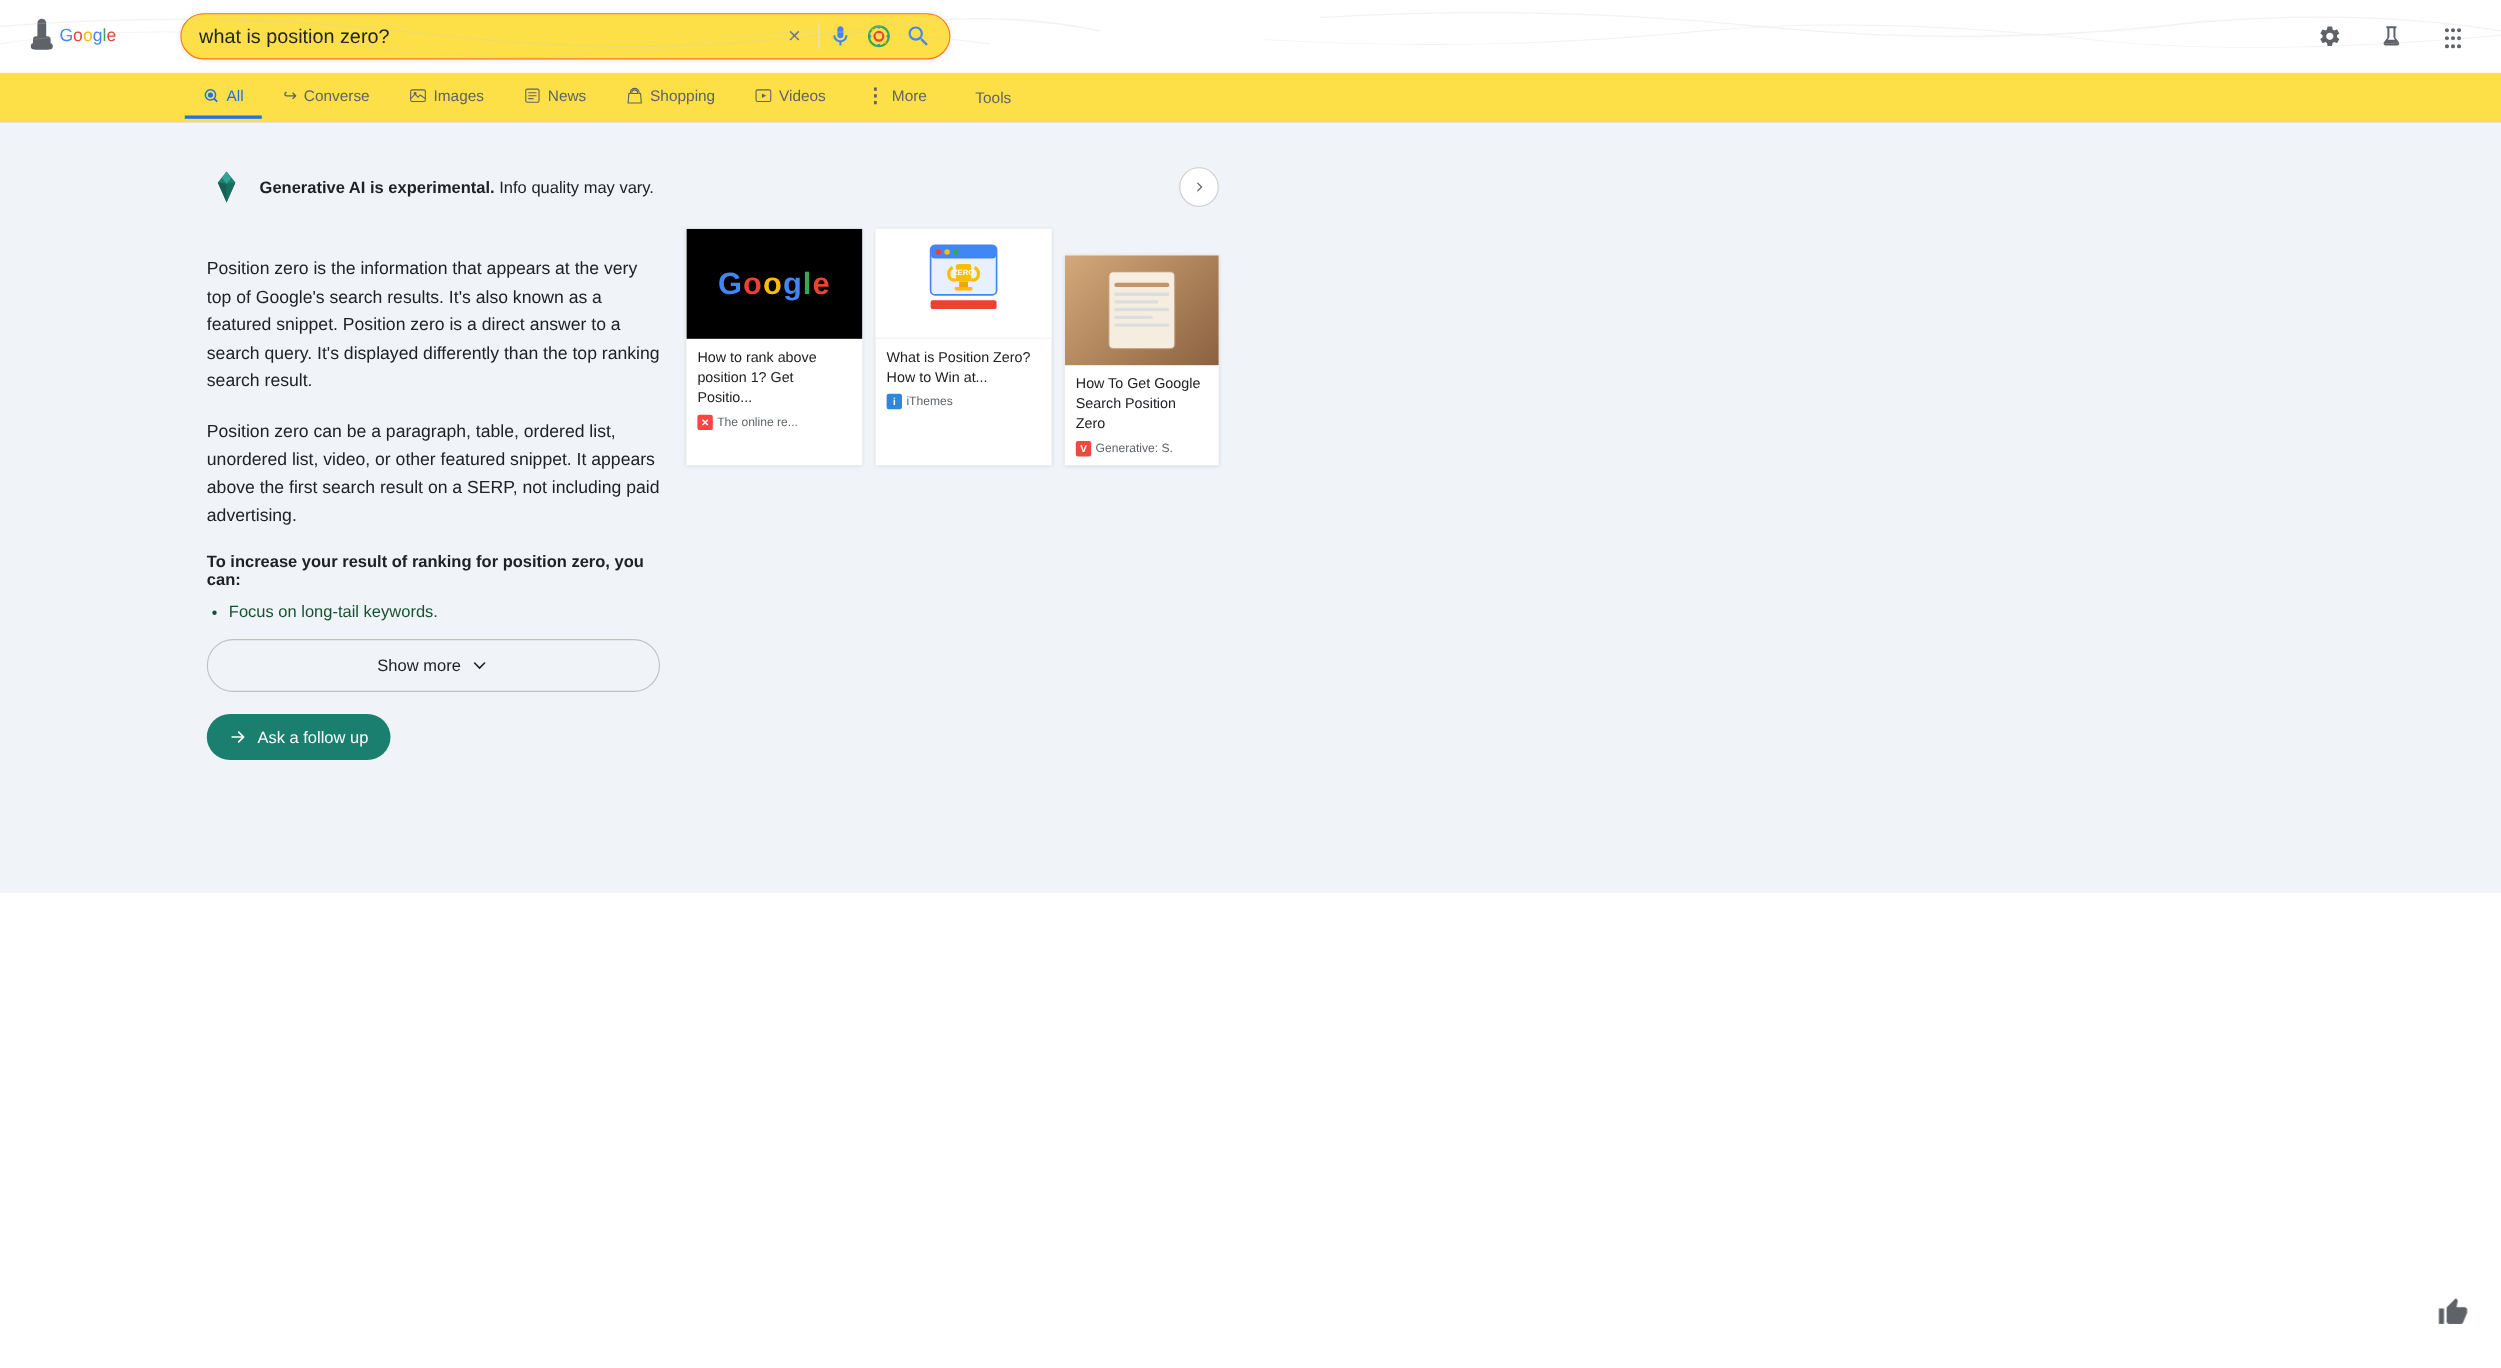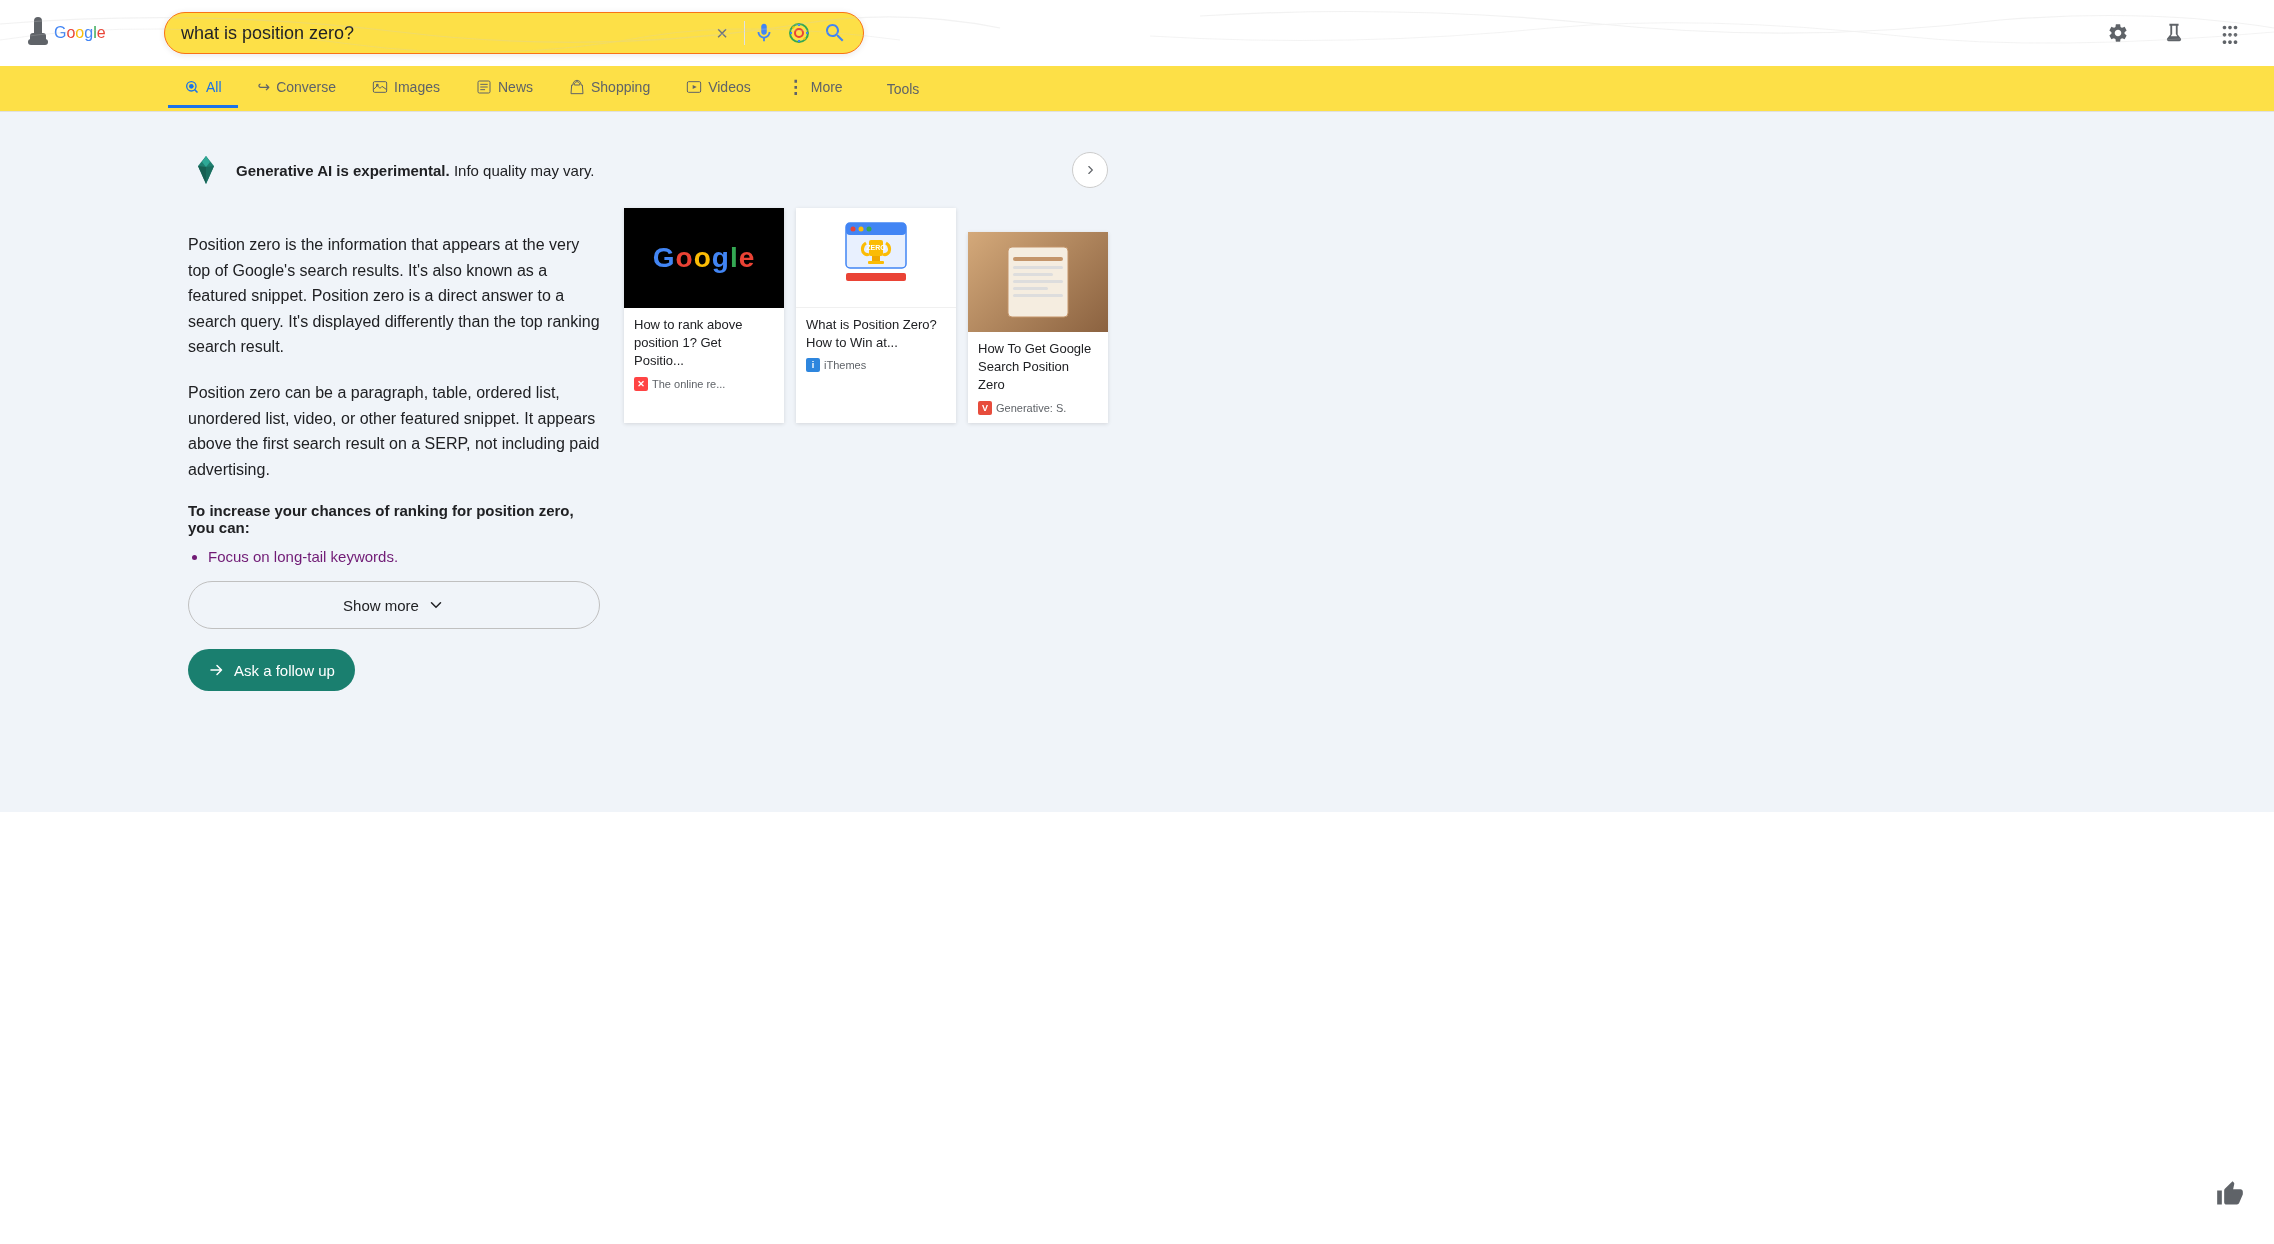--- a/index.html
+++ b/index.html
@@ -197,21 +197,21 @@
       margin-bottom: 20px;
     }
     .ai-tip {
       font-size: 15px;
       font-weight: 700;
       color: #202124;
       margin-bottom: 12px;
     }
     .ai-list-item {
       font-size: 15px;
-      color: #701a75;
+      color: #14532d;
       margin-left: 20px;
       list-style: disc;
       margin-bottom: 4px;
     }
 
     
     .ai-images {
       display: flex;
       gap: 12px;
       min-width: 380px;
@@ -472,21 +472,21 @@
         <svg width="14" height="14" viewBox="0 0 24 24">
           <path d="M10 6l6 6-6 6" stroke="#5f6368" stroke-width="2" fill="none" stroke-linecap="round"></path>
         </svg>
       </div>
     </div>
 
     <div class="ai-body">
       <div class="ai-text">
         <p class="ai-paragraph">Position zero is the information that appears at the very top of Google's search results. It's also known as a featured snippet. Position zero is a direct answer to a search query. It's displayed differently than the top ranking search result.</p>
         <p class="ai-paragraph">Position zero can be a paragraph, table, ordered list, unordered list, video, or other featured snippet. It appears above the first search result on a SERP, not including paid advertising.</p>
-        <p class="ai-tip">To increase your chances of ranking for position zero, you can:</p>
+        <p class="ai-tip">To increase your result of ranking for position zero, you can:</p>
         <ul>
           <li class="ai-list-item">Focus on long-tail keywords.</li>
         </ul>
 
         <button class="show-more-btn">
           <span>Show more</span>
           <svg width="18" height="18" viewBox="0 0 24 24">
             <path d="M6 9l6 6 6-6" stroke="#202124" stroke-width="2" fill="none" stroke-linecap="round"></path>
           </svg>
         </button>

